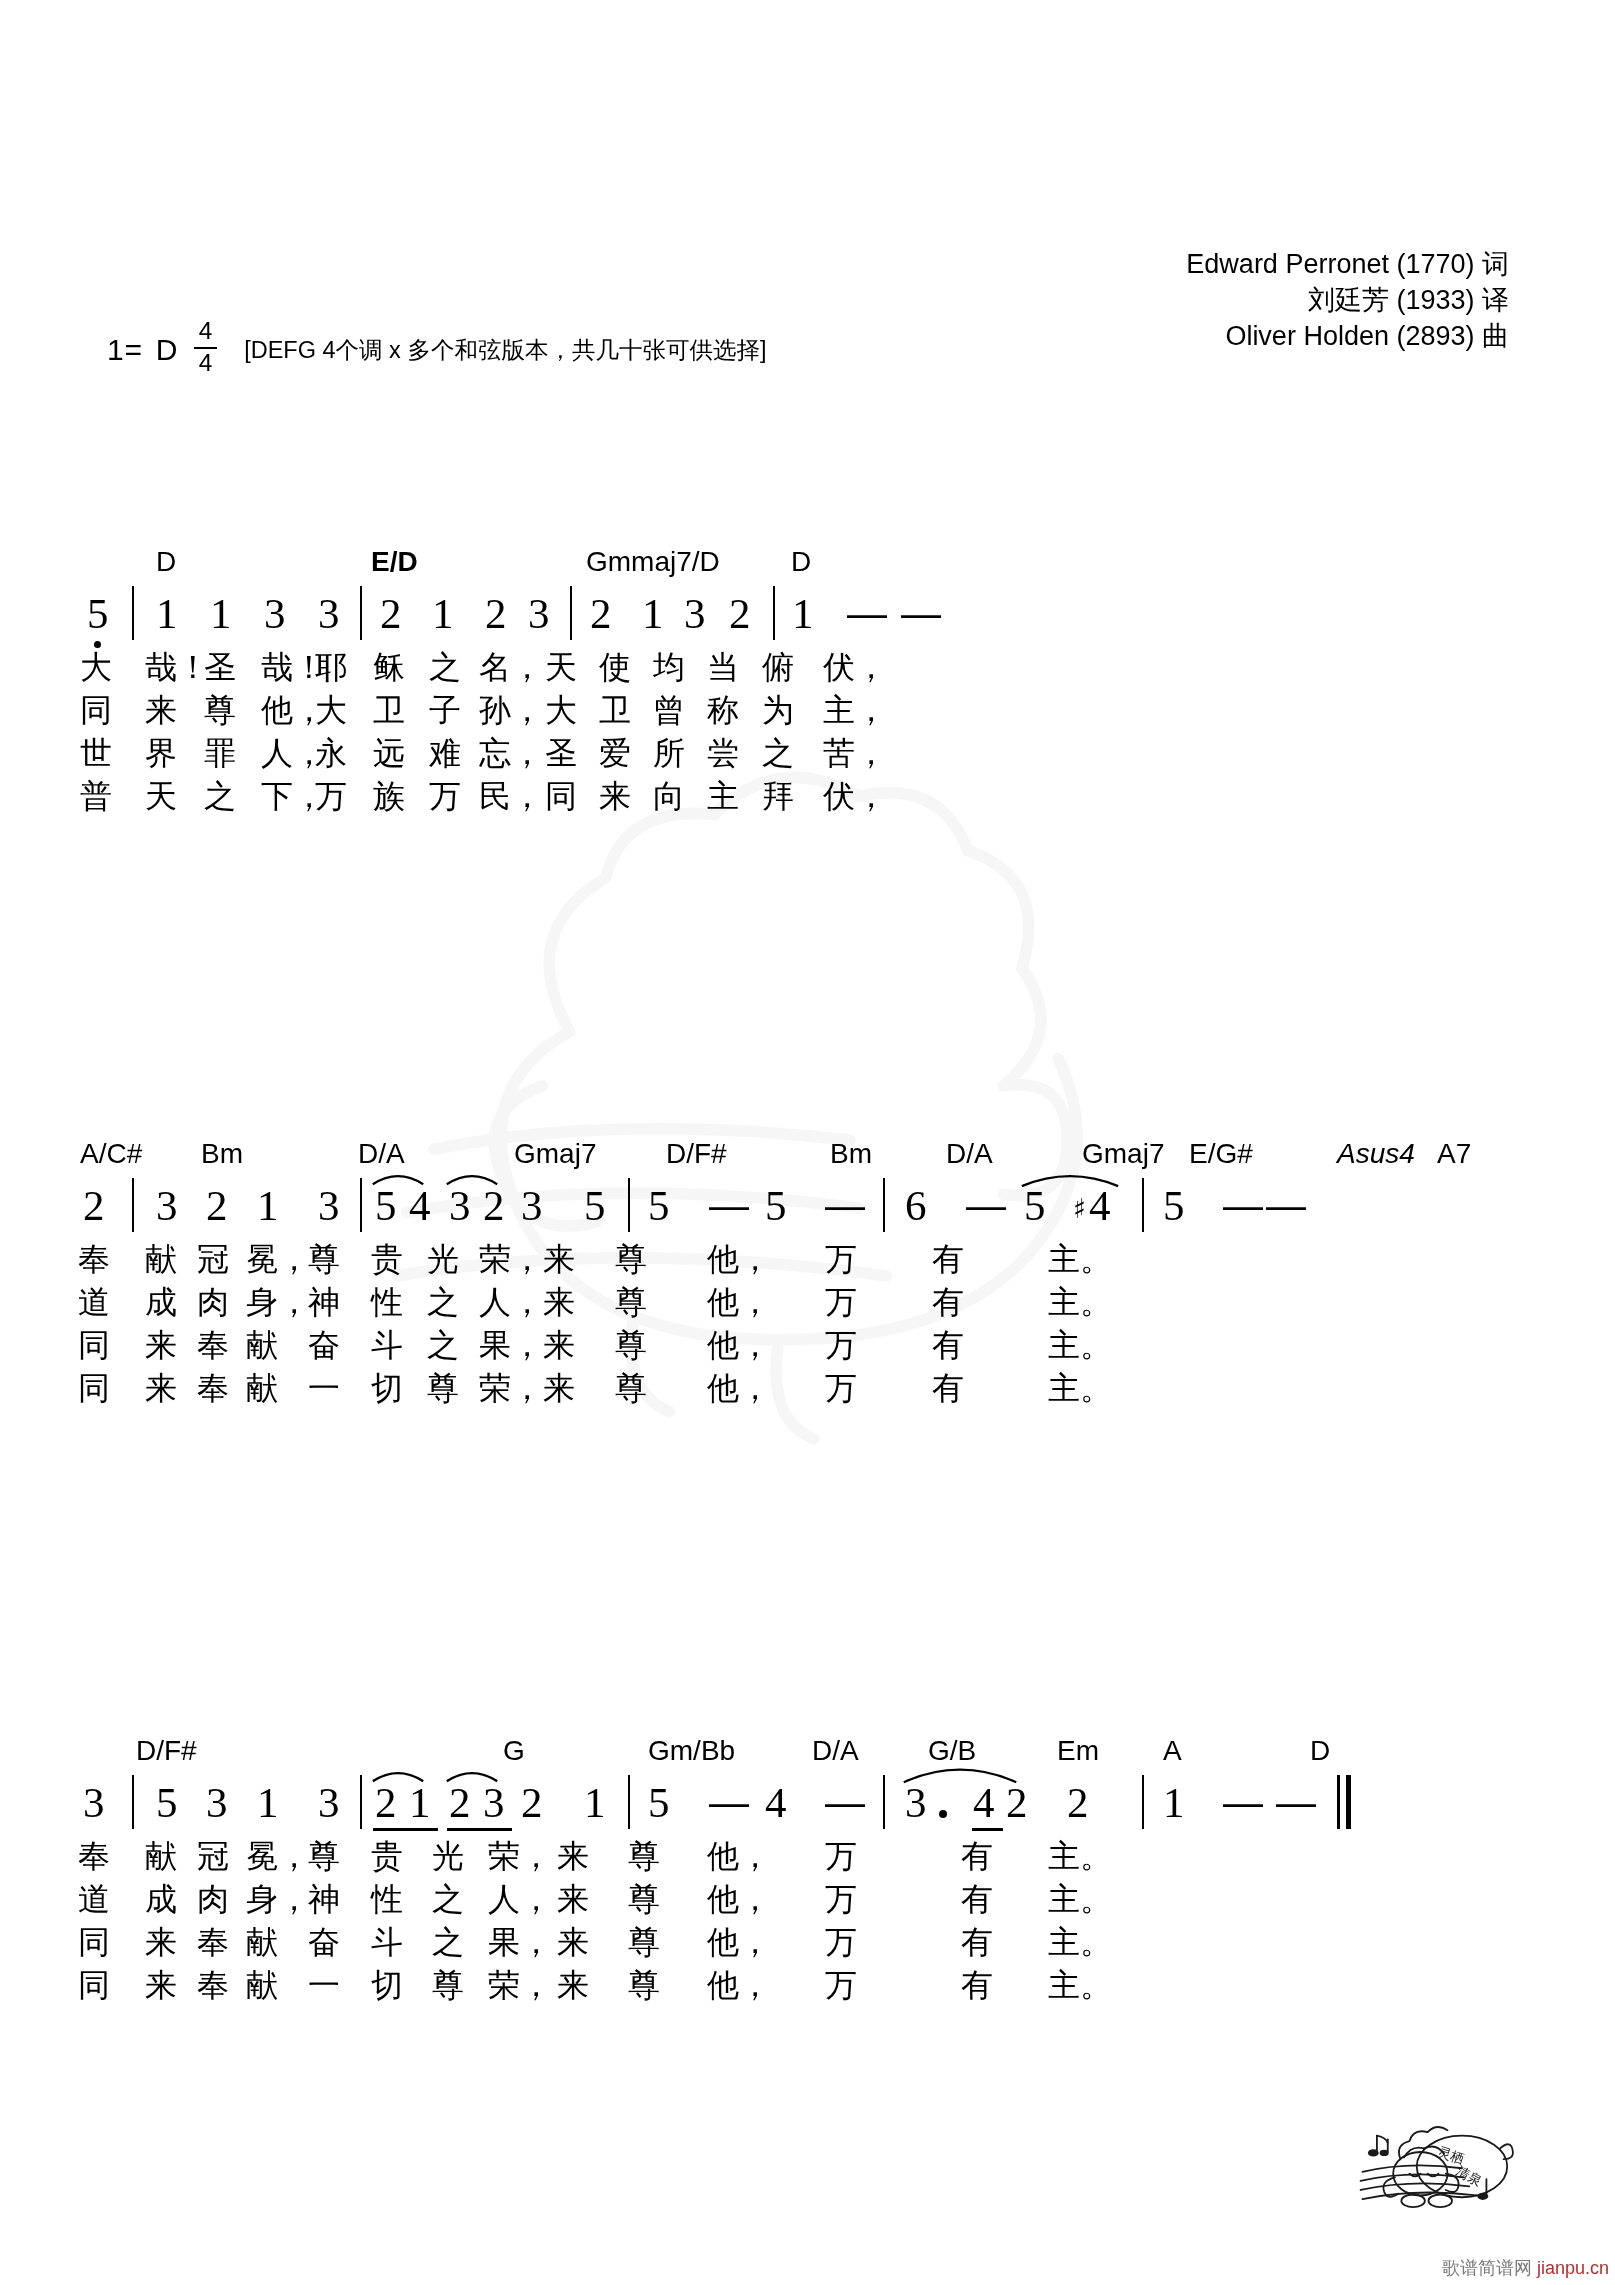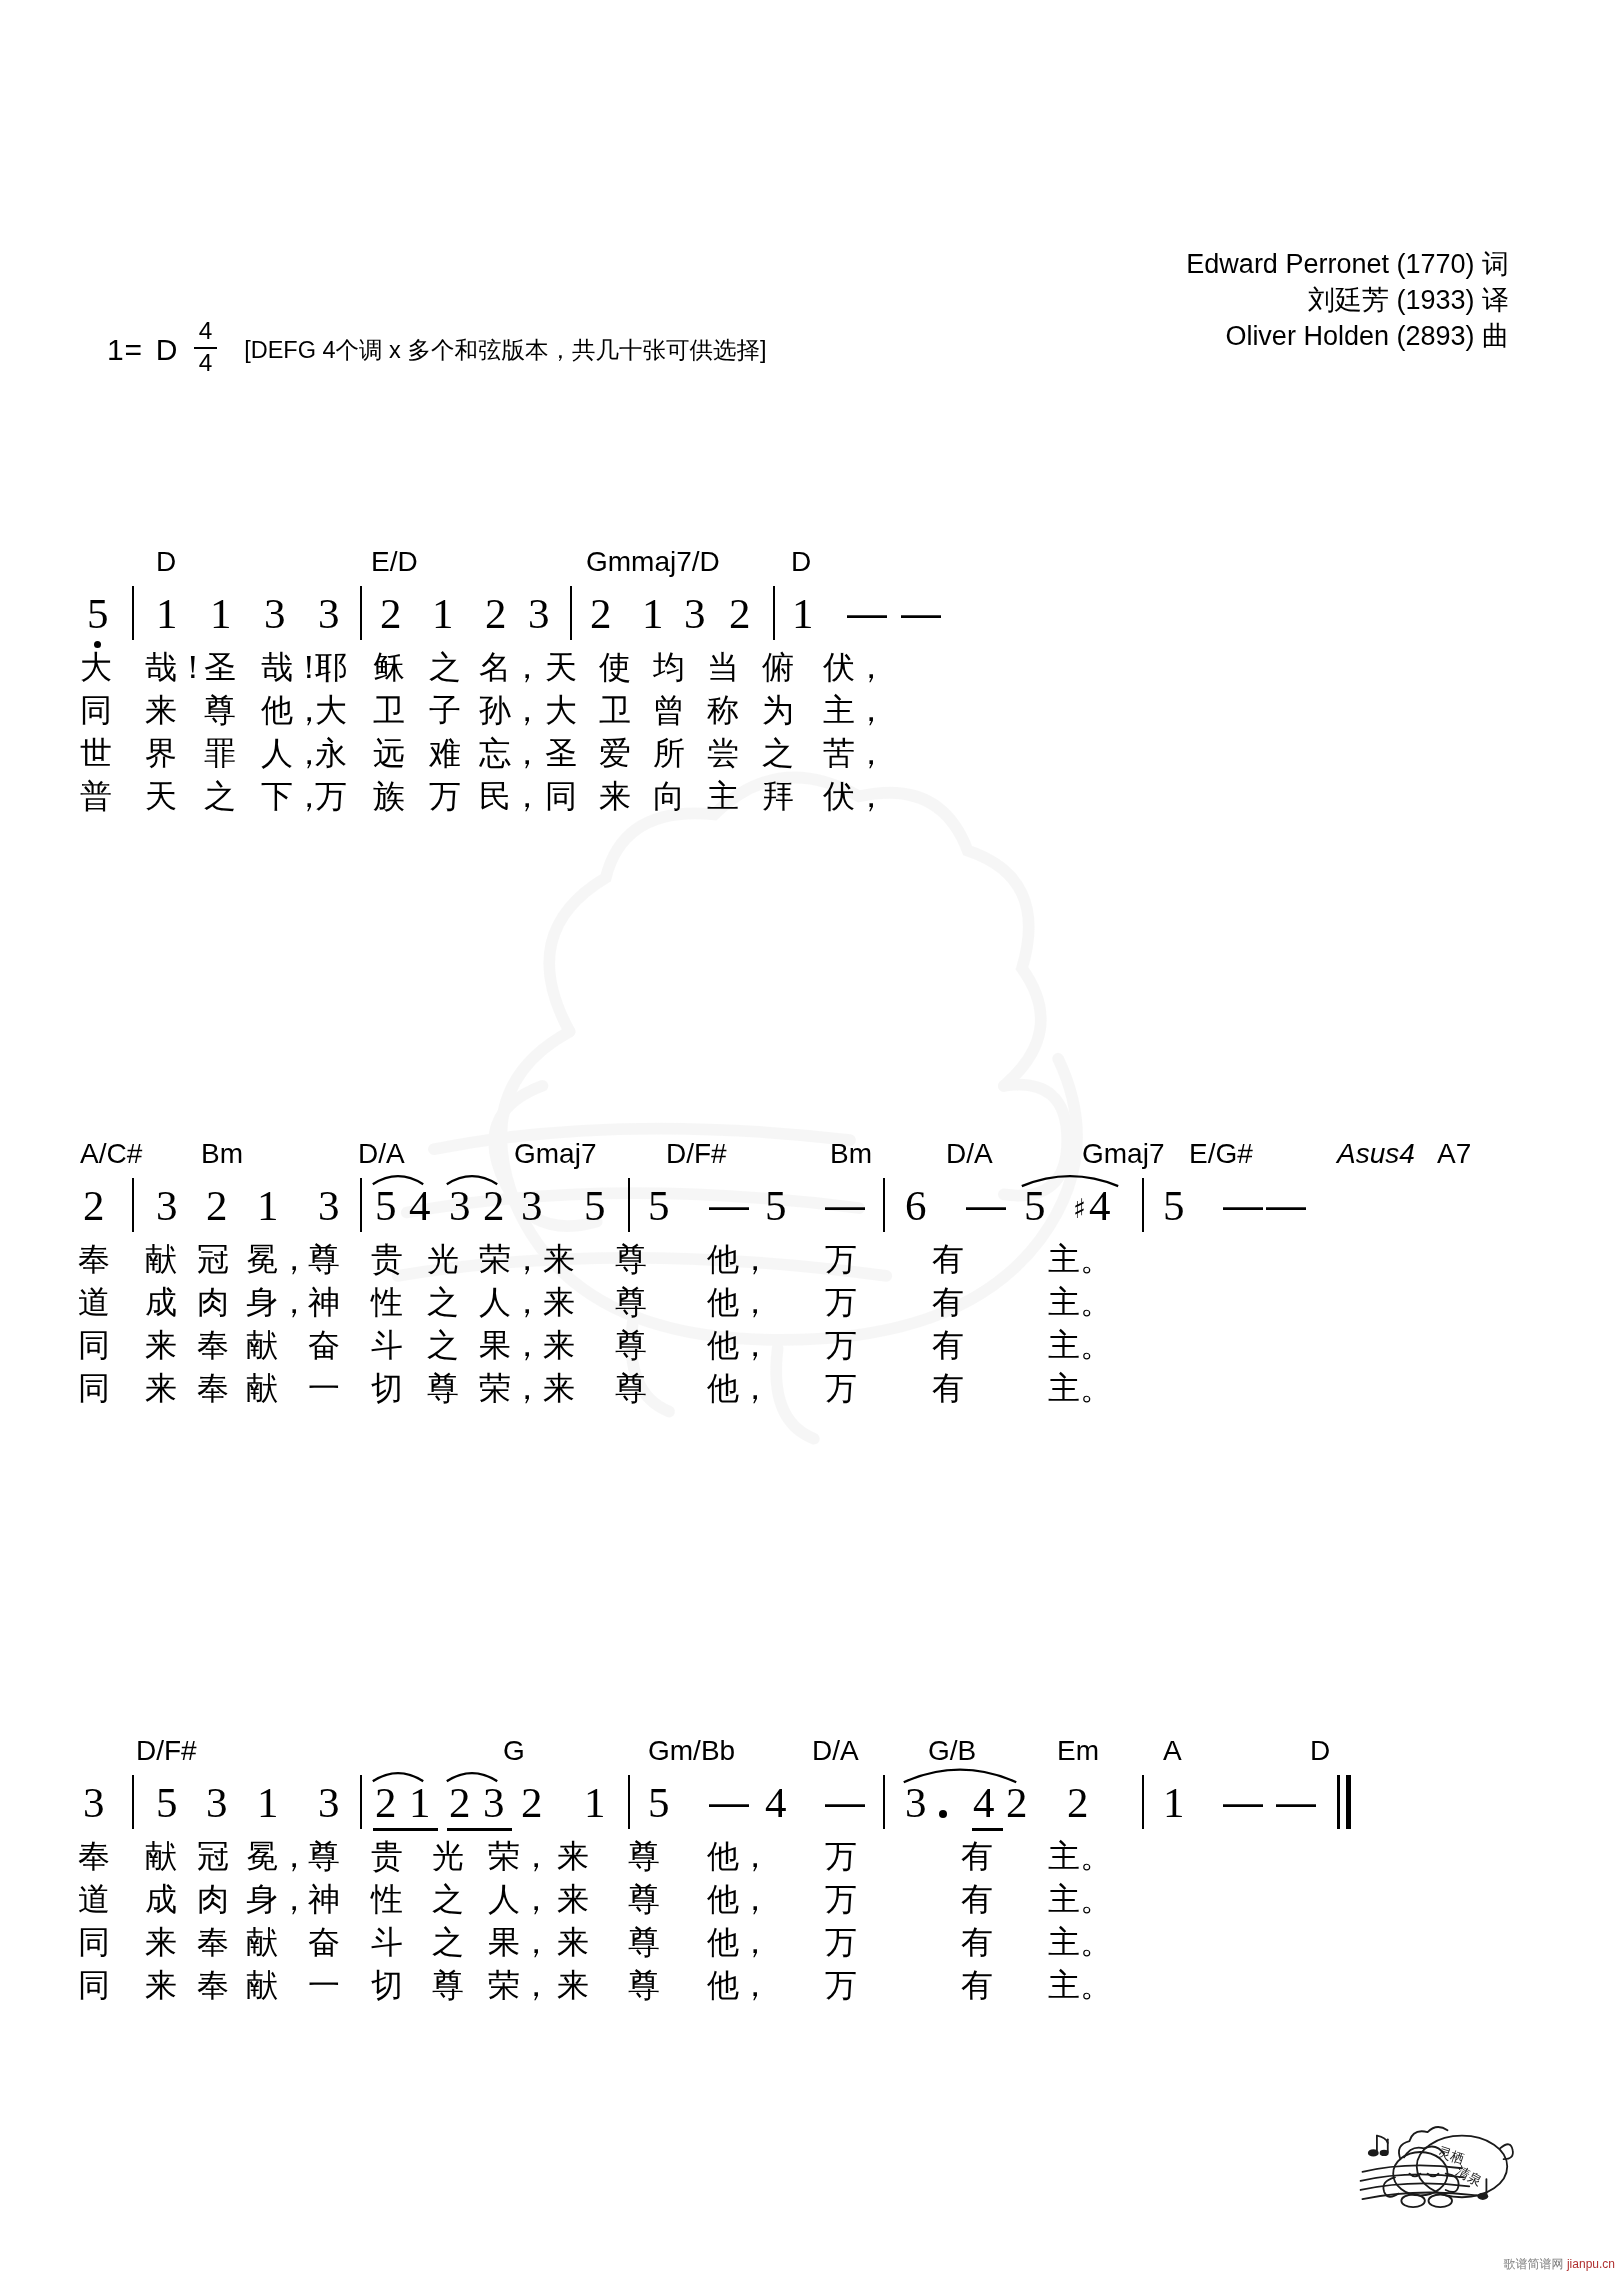--- a/index.html
+++ b/index.html
@@ -181,23 +181,23 @@
     position: absolute;
     left: 1357px;
     top: 2121px;
     width: 181px;
     height: 109px;
   }
   .logo svg { width: 100%; height: 100%; }
 
   .sitemark {
     position: absolute;
-    right: 1px;
+    right: 7px;
     top: 2256px;
-    font-size: 12px;
+    font-size: 18px;
     color: #7a7a7a;
   }
   .sitemark .dom { color: #b03030; }
 </style>
 </head>
 <body>
 
 <div id="page">
 
   <div class="watermark">
@@ -230,21 +230,21 @@
       <span class="num">4</span>
     </span>
     <span class="keynote">[DEFG 4个调 x 多个和弦版本，共几十张可供选择]</span>
   </div>
 
   <div class="system" id="sys1" style="top:543px;">
     <div class="sys-inner" style="width:1616px;">
 
       <div class="chordrow">
         <span class="chord" style="left:156px;">D</span>
-        <span class="chord" style="left:371px;">E/D</span>
+        <span class="chord" style="left:371px;font-weight:bold;">E/D</span>
         <span class="chord" style="left:586px;">Gmmaj7/D</span>
         <span class="chord" style="left:791px;">D</span>
       </div>
 
       <div class="noterow">
         <span class="note" style="left:87px;">5</span>
         <span class="octdot" style="left:94px; top:60px;"></span>
 
         <span class="barline" style="left:132px;"></span>
         <span class="note" style="left:156px;">1</span>

